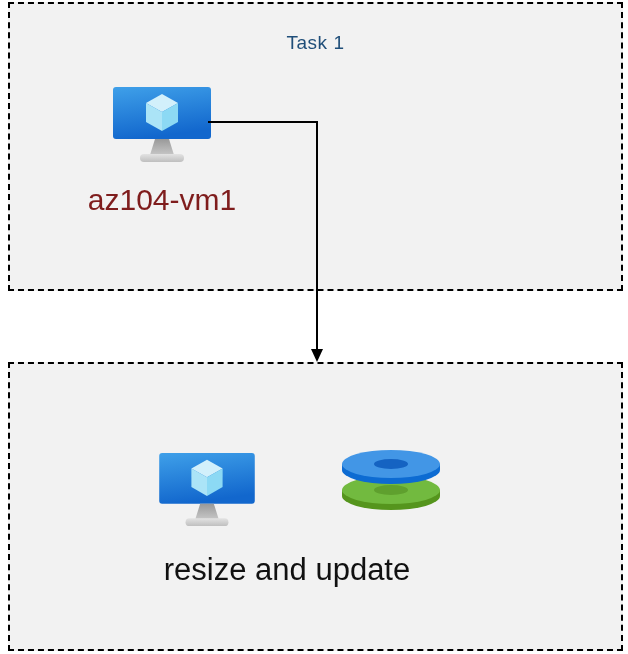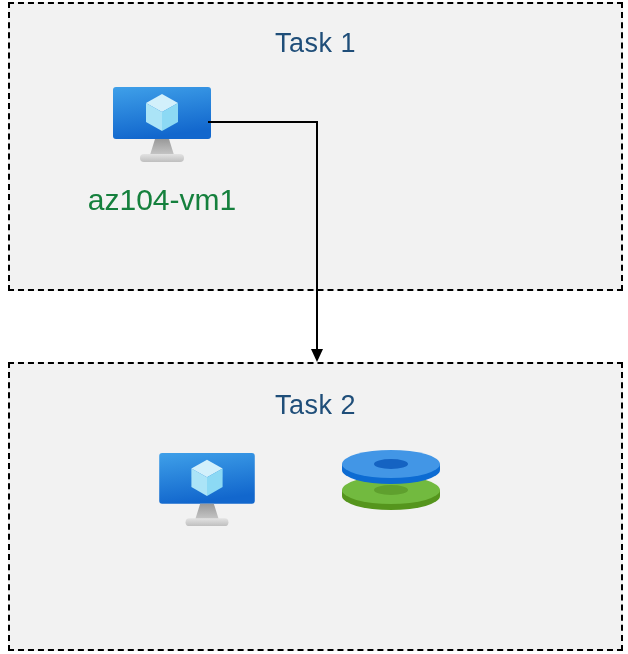--- a/index.html
+++ b/index.html
@@ -18,40 +18,40 @@
     height: 285px;
     background: #f2f2f2;
     border: 2px dashed #000000;
   }
   .task-box.task1 { top: 2px; }
   .task-box.task2 { top: 362px; }
   .task-title {
     position: absolute;
     left: 0; right: 0;
     text-align: center;
-    font-size: 27px;
+    font-size: 19px;
     line-height: 34px;
     color: #1f4e79;
     letter-spacing: 0.5px;
   }
   .task1 .task-title { top: 22px; }
   .task2 .task-title { top: 24px; }
   .vm-item {
     position: absolute;
     top: 82px;
     width: 220px;
     text-align: center;
   }
   .vm-item.vm1 { left: 42px; }
   .vm-item.vm2 { left: 345px; }
   .vm-item svg.vm-icon { display: inline-block; }
   .vm-name, .vm-zone {
     font-size: 30px;
     line-height: 36px;
-    color: #15803d;
+    color: #7f1d1d;
   }
   .vm-name { margin-top: 12px; }
   .arrow-layer {
     position: absolute;
     left: 0; top: 0;
     pointer-events: none;
     z-index: 3;
   }
   .t2-vm-icon   { position: absolute; left: 148px; top: 88px; }
   .t2-disk-icon { position: absolute; left: 329px; top: 84px; }
@@ -101,21 +101,20 @@
     </div>
 
   </div>
 
   <svg class="arrow-layer" width="628" height="654" viewBox="0 0 628 654">
     <path d="M208,122 L317,122 L317,349" fill="none" stroke="#000000" stroke-width="2"></path>
     <polygon points="311,349 323,349 317,362" fill="#000000"></polygon>
   </svg>
 
   <div class="task-box task2">
-    <div class="task-title">Task 2</div>
 
     <svg class="t2-vm-icon" width="98" height="78" viewBox="0 0 100 80">
       <rect x="1" y="1" width="98" height="52" rx="3" fill="url(#scr1)"></rect>
       <polygon points="43,53 57,53 62,69 38,69" fill="url(#neck1)"></polygon>
       <rect x="28" y="68" width="44" height="8" rx="4" fill="url(#base1)"></rect>
       <polygon points="50,8 66,17 50,26 34,17" fill="#d2f0fb"></polygon>
       <polygon points="34,17 50,26 50,45 34,36" fill="#abe4f7"></polygon>
       <polygon points="66,17 50,26 50,45 66,36" fill="#8cd9f4"></polygon>
     </svg>
 
@@ -129,15 +128,16 @@
       </g>
 
       <g>
         <ellipse cx="52" cy="22" rx="49" ry="14" fill="#0d6bd2"></ellipse>
         <rect x="3" y="16" width="98" height="6" fill="#0d6bd2"></rect>
         <ellipse cx="52" cy="16" rx="49" ry="14" fill="#4296e6"></ellipse>
         <ellipse cx="52" cy="16" rx="17" ry="5" fill="#1563c2"></ellipse>
       </g>
     </svg>
 
+    <div class="t2-caption">resize and update</div>
   </div>
 
 </div>
 
 </body></html>

